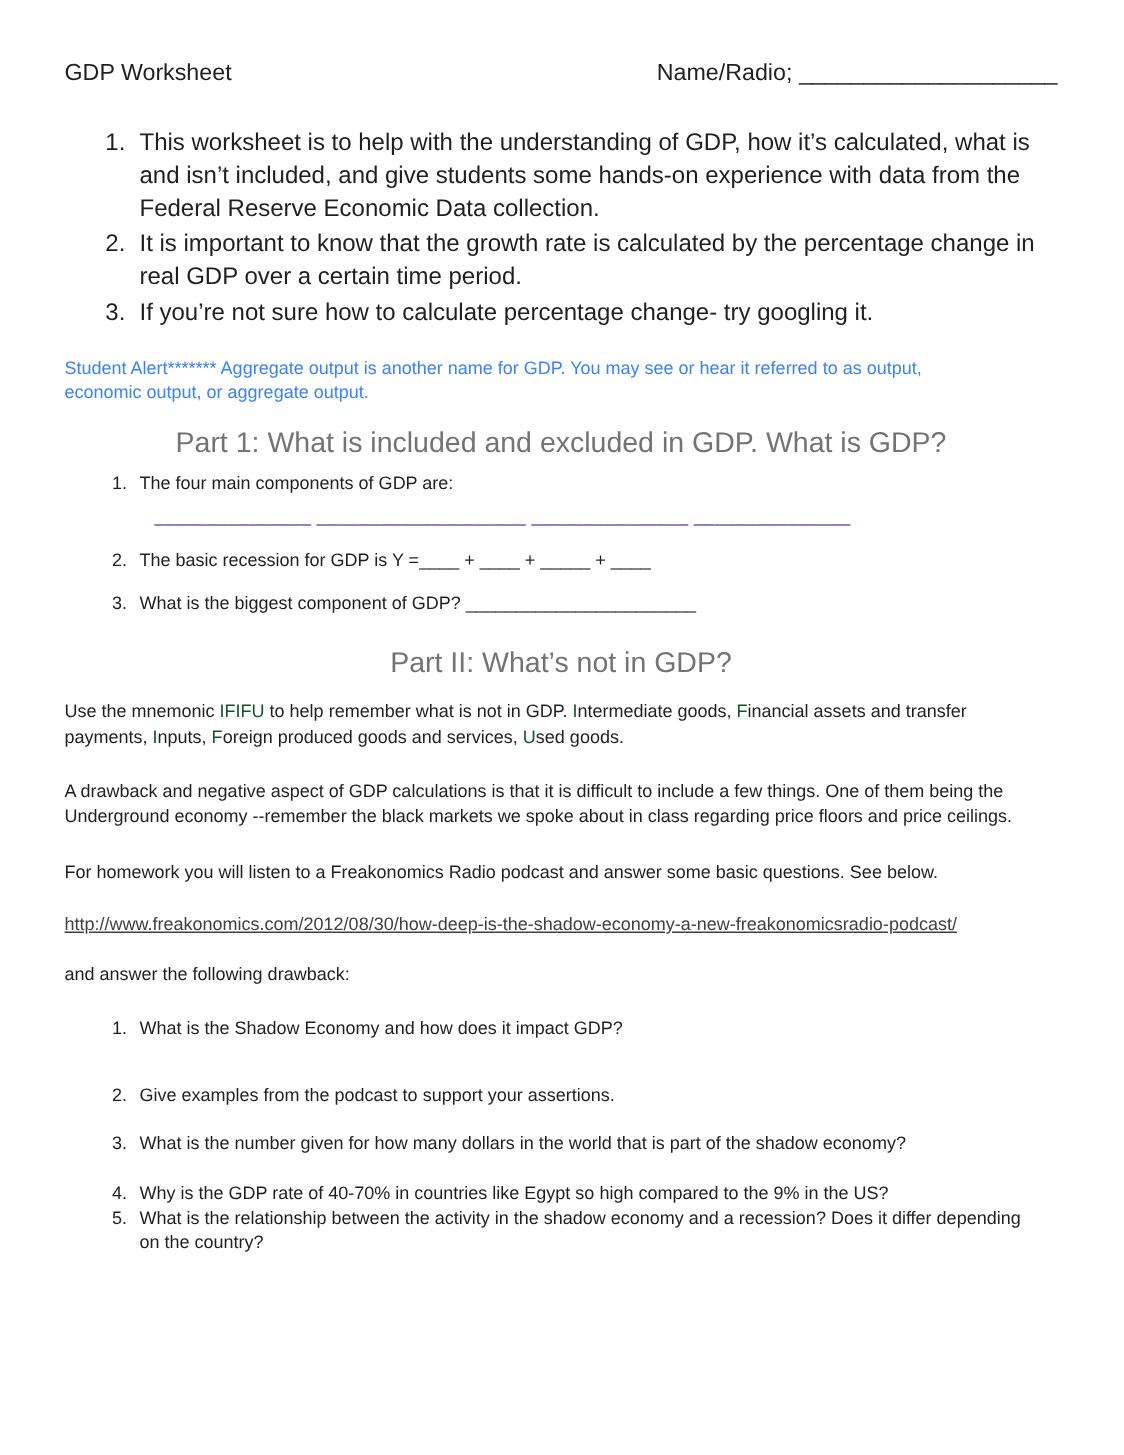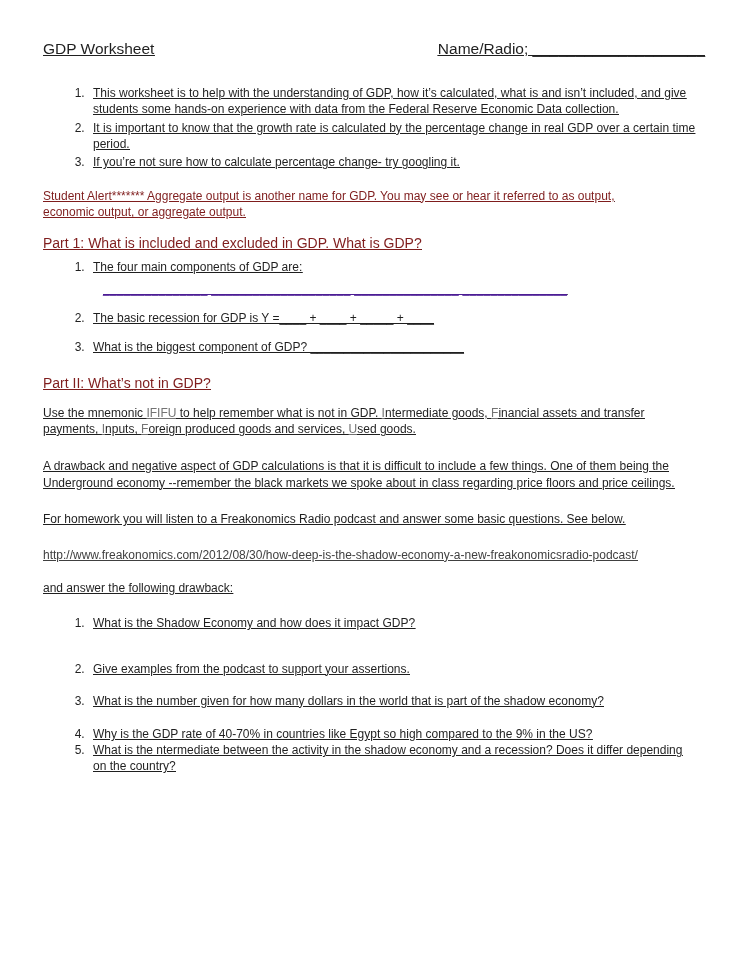--- a/index.html
+++ b/index.html
@@ -1,15 +1,15 @@
 <!DOCTYPE html>
 <html><head>
 <meta charset="utf-8">
 <style>
-  * { margin: 0; padding: 0; box-sizing: border-box; text-decoration: underline; }
+  * { margin: 0; padding: 0; box-sizing: border-box; }
   html, body { background: #ffffff; }
   body {
     width: 749px;
     height: 970px;
     font-family: "Liberation Sans", sans-serif;
     color: #1f1f1f;
     overflow: hidden;
   }
   .page { padding: 40px 44px 0 43px; }
 
@@ -18,42 +18,43 @@
     justify-content: space-between;
     align-items: baseline;
     font-size: 15.5px;
     margin-bottom: 26px;
   }
 
   ol { list-style: decimal; list-style-position: outside; }
 
   .intro-list {
     padding-left: 45px;
-    font-size: 12px;
+    font-size: 16px;
     line-height: 1.36;
     margin-bottom: 17px;
     padding-right: 2px;
     margin-top: 27px;
   }
   .intro-list li { padding-left: 5px; margin-bottom: 2px; }
 
   .alert {
-    color: #7f1d1d;
+    color: #3b82f6;
     font-size: 12px;
     line-height: 1.4;
     margin-bottom: 14px;
     padding-right: 40px;
   }
 
   .part-heading {
-    font-size: 14px;
+    font-size: 19px;
     font-weight: 400;
     line-height: 1.25;
     margin-bottom: 6px;
-    color: #7f1d1d;
+    color: #737373;
+    text-align: center;
   }
   .part-heading.part2 { margin-bottom: 12px; }
 
   .part1-list {
     padding-left: 45px;
     font-size: 12px;
     line-height: 1.35;
     margin-bottom: 20px;
   }
   .part1-list li { padding-left: 5px; margin-bottom: 13px; }
@@ -64,21 +65,21 @@
     color: #4c1d95;
   }
 
   .body-par {
     font-size: 12px;
     line-height: 1.38;
     margin-bottom: 20px;
     padding-right: 6px;
   }
   .body-par.tight { margin-bottom: 19px; }
-  .red { color: #737373; }
+  .red { color: #14532d; }
 
   .link-par { margin-bottom: 17px; font-size: 12px; line-height: 1.35; }
   a.doc-link {
     color: #404040;
     text-decoration: underline;
     cursor: pointer;
     word-break: break-all;
   }
 
   .q-list {
@@ -134,16 +135,16 @@
     <a class="doc-link">http://www.freakonomics.com/2012/08/30/how-deep-is-the-shadow-economy-a-new-freakonomicsradio-podcast/</a>
   </p>
 
   <p class="body-par tight">and answer the following drawback:</p>
 
   <ol class="q-list">
     <li class="mb-lg">What is the Shadow Economy and how does it impact GDP?</li>
     <li class="mb-md">Give examples from the podcast to support your assertions.</li>
     <li class="mb-md2">What is the number given for how many dollars in the world that is part of the shadow economy?</li>
     <li class="mb-xl">Why is the GDP rate of 40-70% in countries like Egypt so high compared to the 9% in the US?</li>
-    <li>What is the ntermediate between the activity in the shadow economy and a recession? Does it differ depending on the country?</li>
+    <li>What is the relationship between the activity in the shadow economy and a recession? Does it differ depending on the country?</li>
   </ol>
 
 </div>
 
 </body></html>

